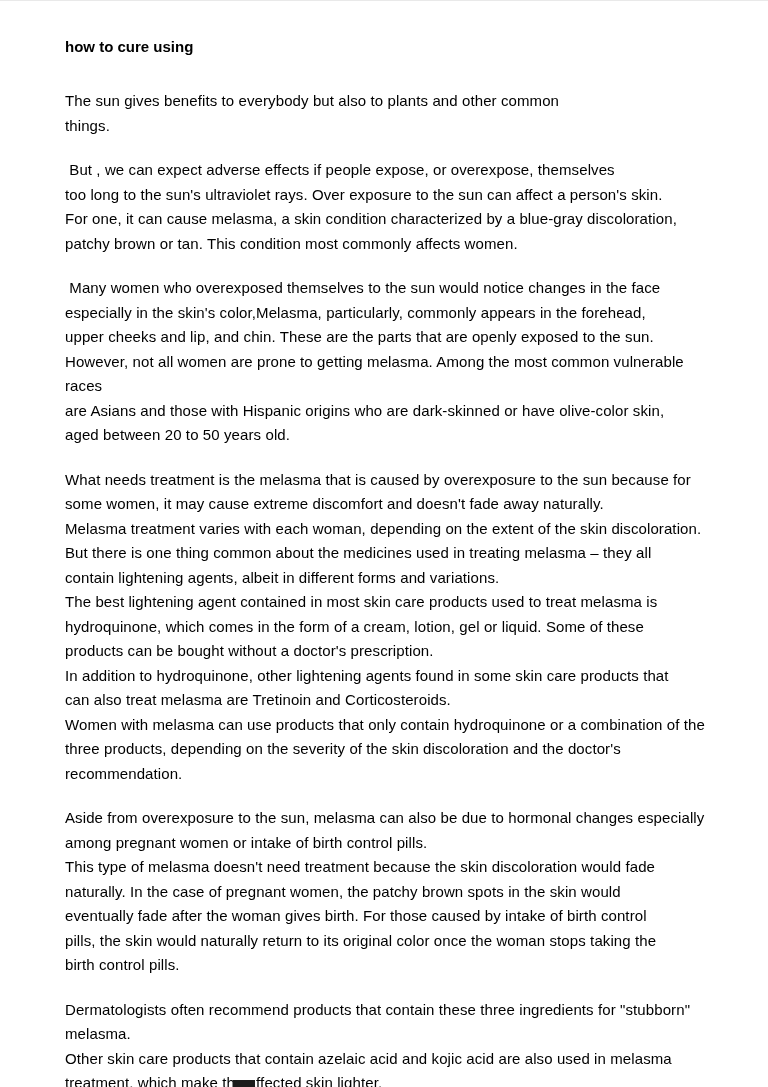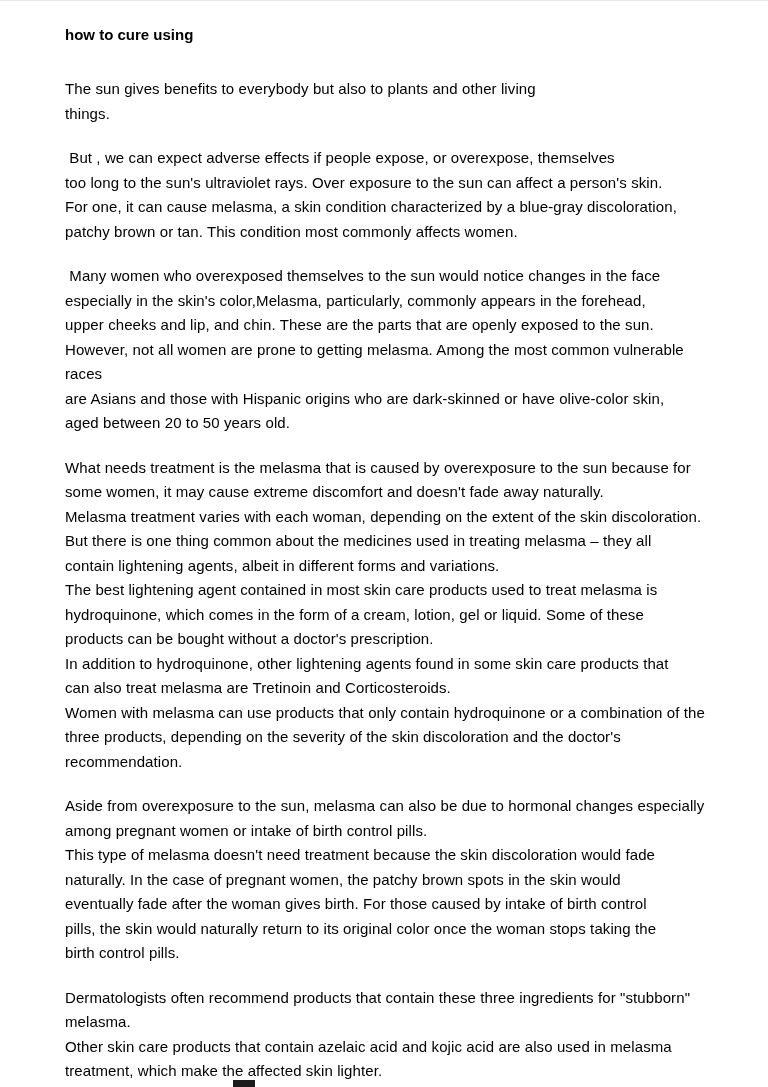--- a/index.html
+++ b/index.html
@@ -21,21 +21,21 @@
     height: 1087px;
     padding: 22px 32px 0 65px;
     border-top: 1px solid #e9e9e9;
     position: relative;
     background: #ffffff;
   }
   .doc-title {
     font-size: 15px;
     font-weight: bold;
     line-height: 24px;
-    margin: 0 0 30px 0;
+    margin: 12px 0 30px 0;
     white-space: pre-wrap;
   }
   .para {
     font-size: 15px;
     font-weight: normal;
     line-height: 24.5px;
     margin: 0 0 20px 0;
     white-space: pre-wrap;
     letter-spacing: 0.1px;
   }
@@ -47,21 +47,21 @@
     height: 7px;
     background: #1c1c1c;
   }
 </style>
 </head>
 <body>
 
 <div class="doc">
   <h1 class="doc-title">how to cure using</h1>
 
-  <p class="para">The sun gives benefits to everybody but also to plants and other living
+  <p class="para">The sun gives benefits to everybody but also to plants and other common
 things.</p>
 
   <p class="para"> But , we can expect adverse effects if people expose, or overexpose, themselves
 too long to the sun's ultraviolet rays. Over exposure to the sun can affect a person's skin.
 For one, it can cause melasma, a skin condition characterized by a blue-gray discoloration,
 patchy brown or tan. This condition most commonly affects women.</p>
 
   <p class="para"> Many women who overexposed themselves to the sun would notice changes in the face
 especially in the skin's color,Melasma, particularly, commonly appears in the forehead,
 upper cheeks and lip, and chin. These are the parts that are openly exposed to the sun.

